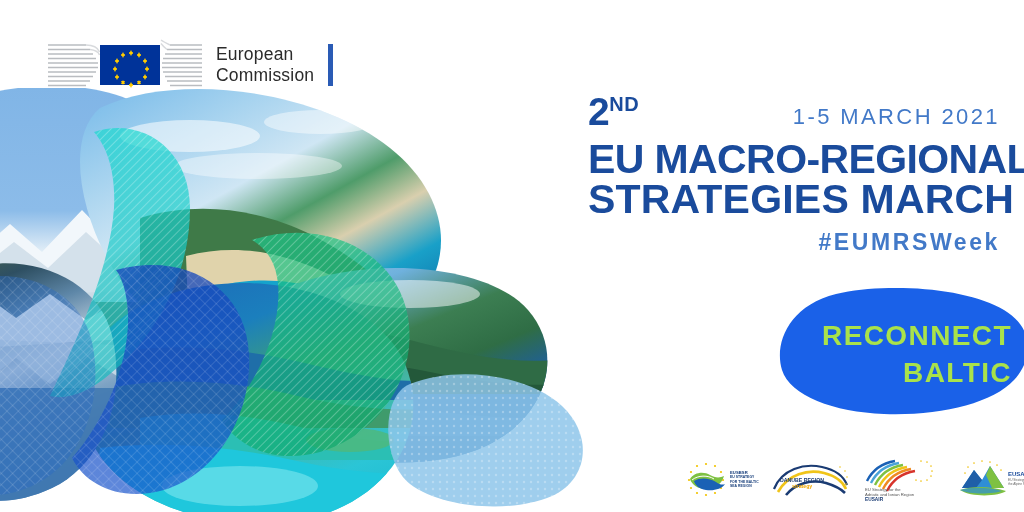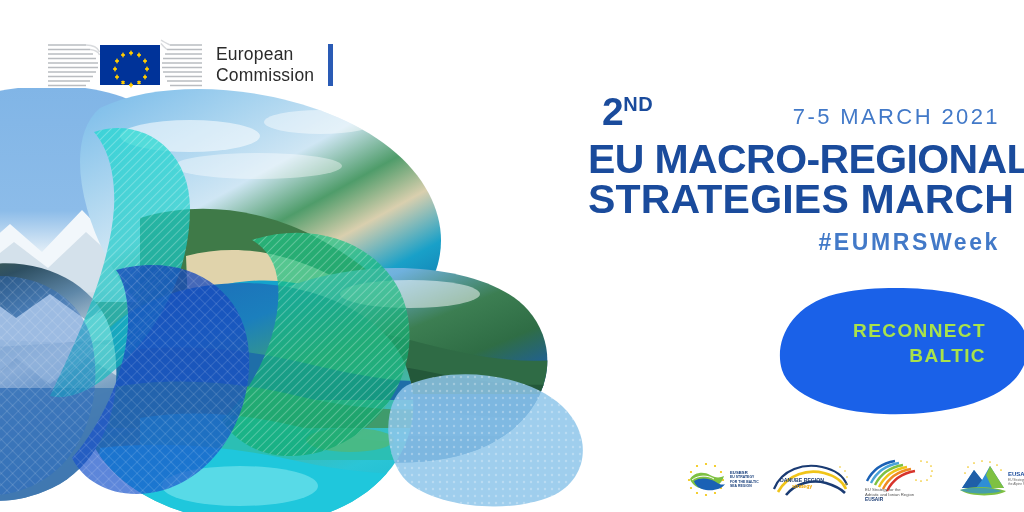--- a/index.html
+++ b/index.html
@@ -87,21 +87,21 @@
     left: 588px;
     top: 96px;
     width: 412px;
   }
   .ord-row {
     position: relative;
     height: 44px;
   }
   .ordinal {
     position: absolute;
-    left: 14px;
+    left: 0;
     top: -4px;
     font-size: 39px;
     font-weight: bold;
     color: #1a4b9c;
     letter-spacing: -0.5px;
     line-height: 1;
   }
   .ordinal sup {
     font-size: 20px;
     font-weight: bold;
@@ -147,25 +147,25 @@
     width: 250px;
     height: 130px;
   }
   .slogan-wrap svg {
     position: absolute;
     left: 0;
     top: 0;
   }
   .slogan-text {
     position: absolute;
-    right: 42px;
+    right: 16px;
     top: 30px;
     text-align: right;
     color: #a9e24a;
-    font-size: 19px;
+    font-size: 28px;
     font-weight: bold;
     line-height: 1.32;
     letter-spacing: 1.4px;
   }
 
   
   .logo-bar-wrap {
     position: absolute;
     left: 664px;
     top: 424px;
@@ -441,21 +441,21 @@
                  C520,426 452,420 420,396 C392,374 390,308 420,296 Z" fill="#8ec5ea" opacity="0.85"></path>
         <path d="M420,296 C470,276 540,288 572,318 C604,348 598,392 562,408
                  C520,426 452,420 420,396 C392,374 390,308 420,296 Z" fill="url(#pDots)"></path>
       </g>
     </svg>
   </div>
 
   <div class="title-block">
     <div class="ord-row">
       <div class="ordinal"><span>2</span><sup>ND</sup></div>
-      <div class="event-date">7-5 MARCH 2021</div>
+      <div class="event-date">1-5 MARCH 2021</div>
     </div>
     <div class="main-title">
       <div class="line1">EU MACRO-REGIONAL</div>
       <div class="line2">STRATEGIES MARCH</div>
     </div>
     <div class="hashtag">#EUMRSWeek</div>
   </div>
 
   <div class="slogan-wrap">
     <svg width="250" height="130" viewBox="0 0 250 130">

